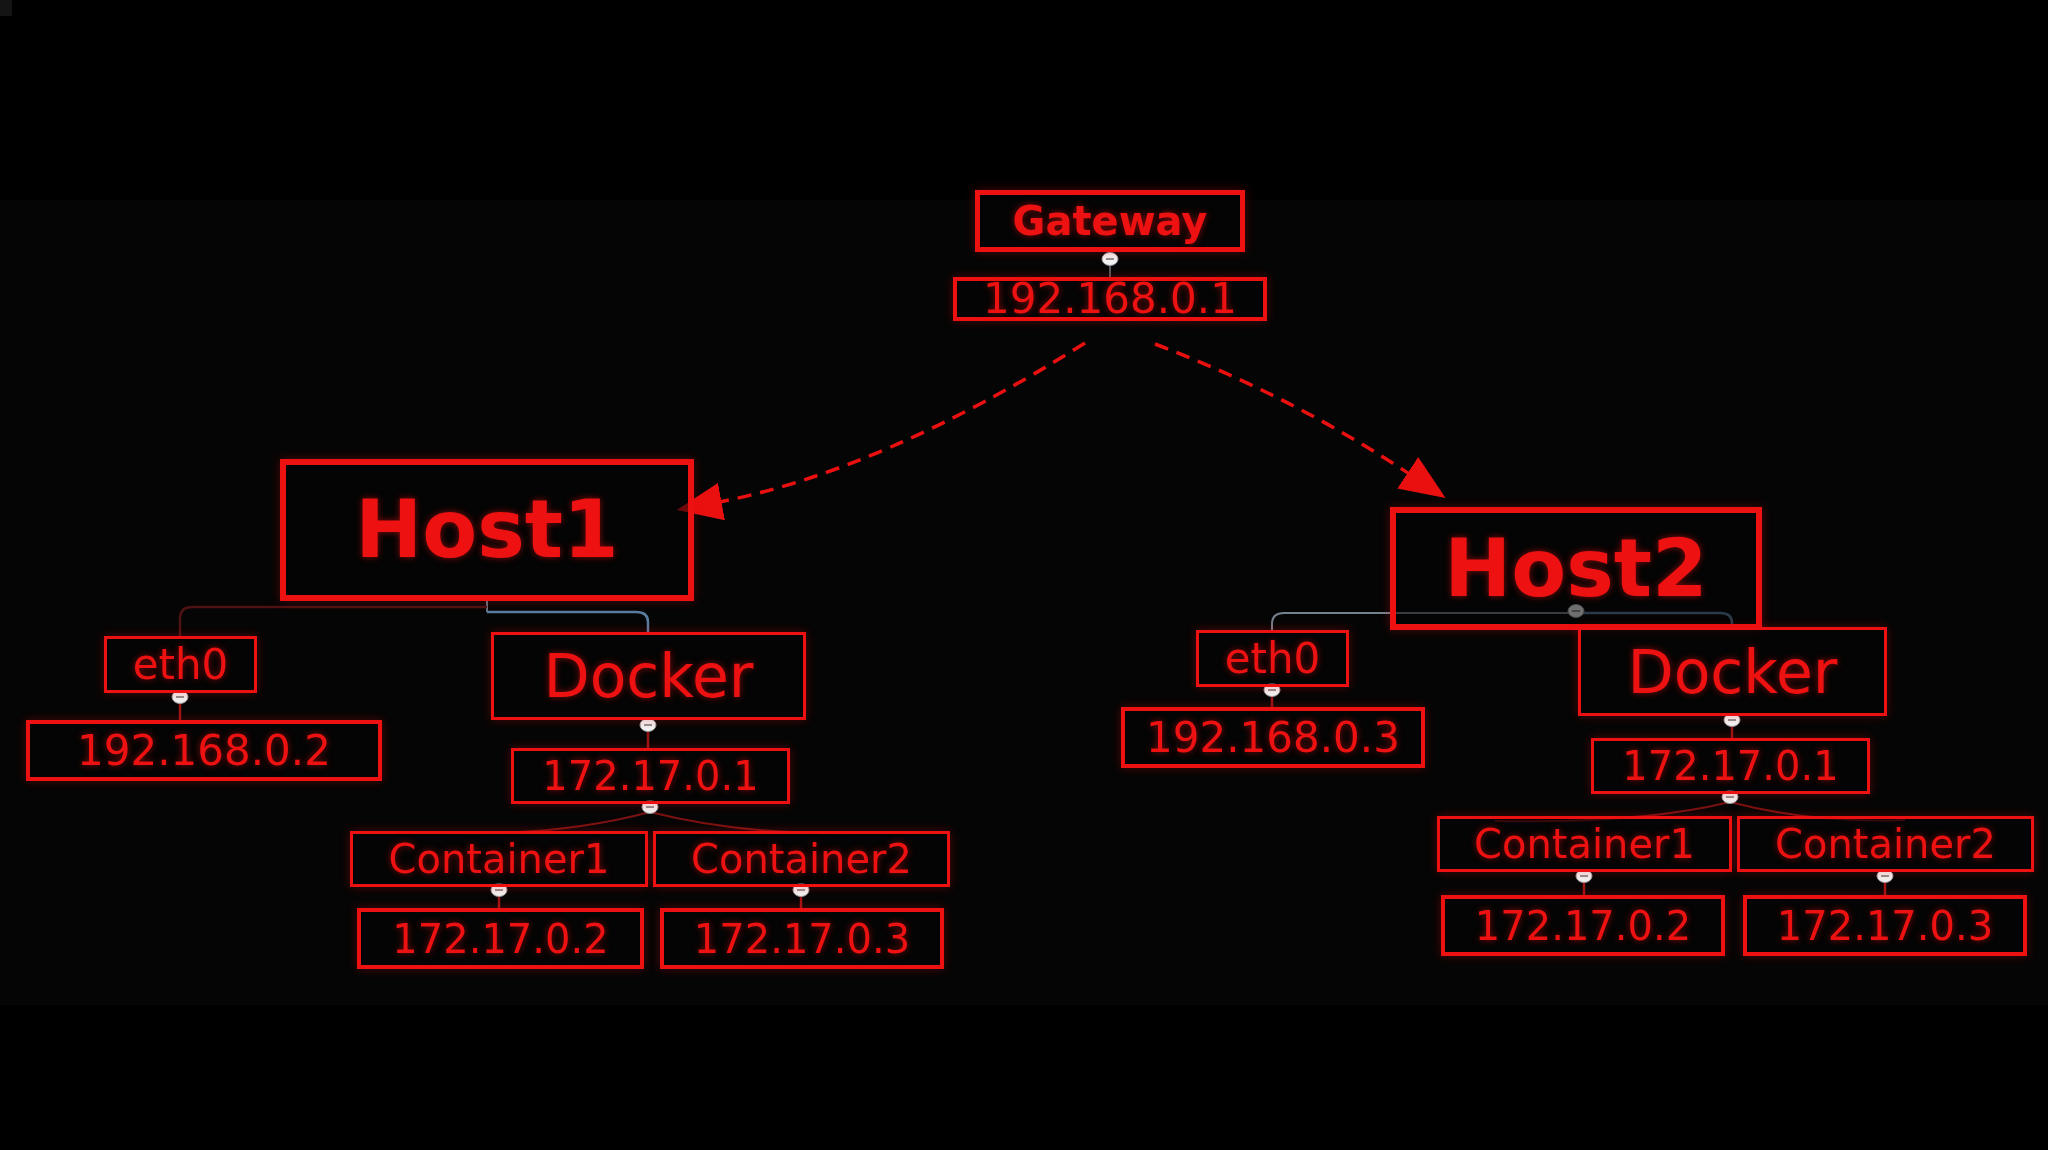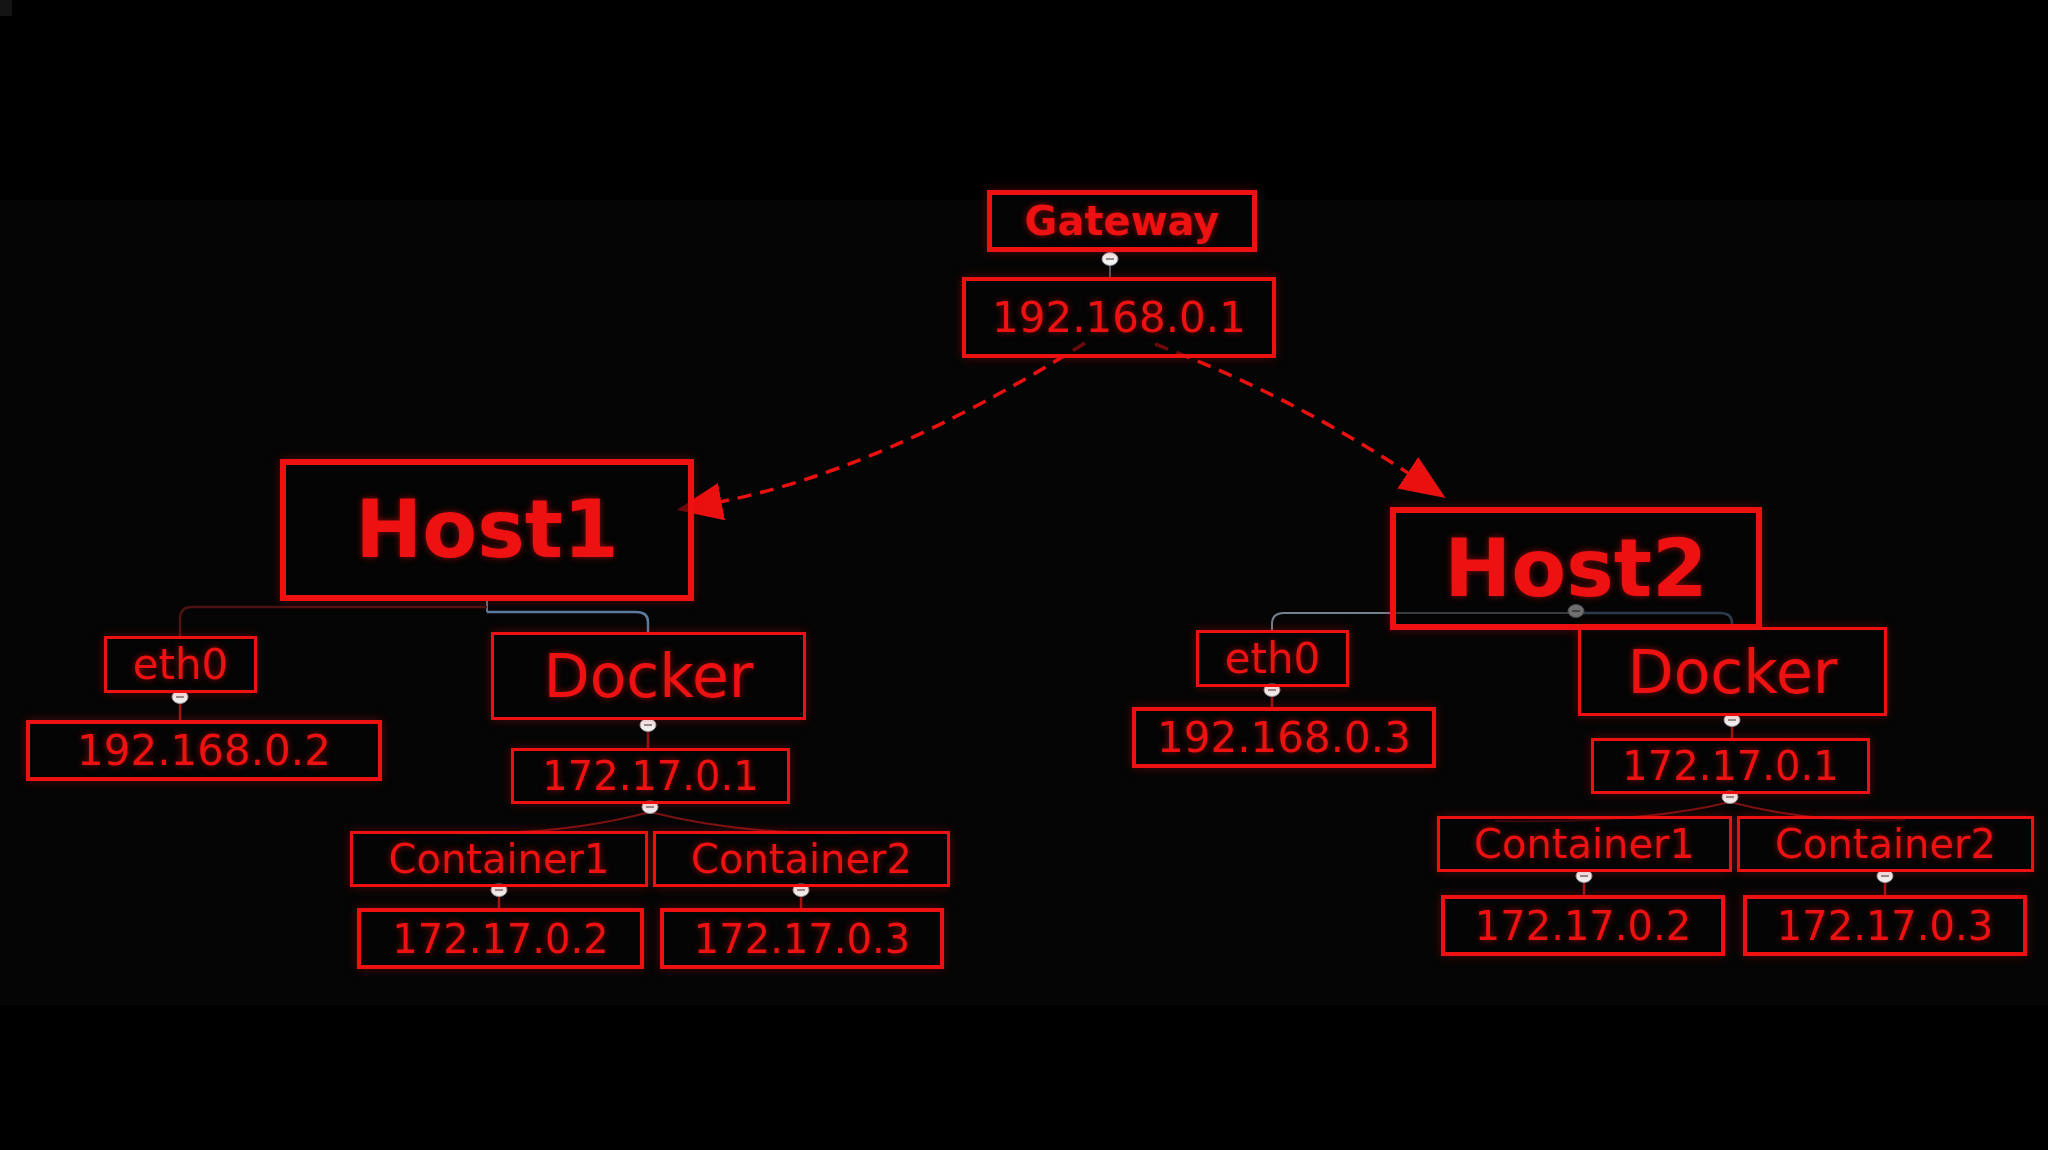--- a/index.html
+++ b/index.html
@@ -110,35 +110,35 @@
         <ellipse cx="1584" cy="876" rx="8" ry="6.5"></ellipse>
           <line x1="1580" y1="876" x2="1588" y2="876" stroke="#333"></line>
       </g>
       <g>
         <ellipse cx="1885" cy="876" rx="8" ry="6.5"></ellipse>
           <line x1="1881" y1="876" x2="1889" y2="876" stroke="#333"></line>
       </g>
     </g>
   </svg>
 
-  <div class="node bold" style="left:975px;top:190px;width:270px;height:62px;border-width:5px;font-size:40px;margin-left:12px;">Gateway</div>
-  <div class="node" style="left:953px;top:277px;width:314px;height:81px;border-width:4px;font-size:42px;margin-left:9px;">192.168.0.1</div>
+  <div class="node bold" style="left:975px;top:190px;width:270px;height:62px;border-width:5px;font-size:40px;">Gateway</div>
+  <div class="node" style="left:953px;top:277px;width:314px;height:44px;border-width:4px;font-size:42px;">192.168.0.1</div>
 
   <div class="node bold" style="left:280px;top:459px;width:414px;height:142px;border-width:6px;font-size:80px;">Host1</div>
   <div class="node" style="left:104px;top:636px;width:153px;height:57px;border-width:3px;font-size:42px;">eth0</div>
   <div class="node" style="left:26px;top:720px;width:356px;height:61px;border-width:4px;font-size:42px;">192.168.0.2</div>
   <div class="node" style="left:491px;top:632px;width:315px;height:88px;border-width:3px;font-size:60px;">Docker</div>
   <div class="node" style="left:511px;top:748px;width:279px;height:56px;border-width:3px;font-size:40px;">172.17.0.1</div>
   <div class="node" style="left:350px;top:831px;width:298px;height:56px;border-width:3px;font-size:40px;">Container1</div>
   <div class="node" style="left:357px;top:908px;width:287px;height:61px;border-width:4px;font-size:40px;">172.17.0.2</div>
   <div class="node" style="left:653px;top:831px;width:297px;height:56px;border-width:3px;font-size:40px;">Container2</div>
   <div class="node" style="left:660px;top:908px;width:284px;height:61px;border-width:4px;font-size:40px;">172.17.0.3</div>
 
   <div class="node bold" style="left:1390px;top:483px;width:372px;height:123px;border-width:6px;font-size:80px;margin-top:24px;">Host2</div>
   <div class="node" style="left:1196px;top:630px;width:153px;height:57px;border-width:3px;font-size:42px;">eth0</div>
-  <div class="node" style="left:1121px;top:707px;width:304px;height:61px;border-width:4px;font-size:42px;margin-left:11px;">192.168.0.3</div>
+  <div class="node" style="left:1121px;top:707px;width:304px;height:61px;border-width:4px;font-size:42px;">192.168.0.3</div>
   <div class="node" style="left:1578px;top:627px;width:309px;height:89px;border-width:3px;font-size:60px;">Docker</div>
   <div class="node" style="left:1591px;top:738px;width:279px;height:56px;border-width:3px;font-size:40px;">172.17.0.1</div>
   <div class="node" style="left:1437px;top:816px;width:295px;height:56px;border-width:3px;font-size:40px;">Container1</div>
   <div class="node" style="left:1441px;top:895px;width:284px;height:61px;border-width:4px;font-size:40px;">172.17.0.2</div>
   <div class="node" style="left:1737px;top:816px;width:297px;height:56px;border-width:3px;font-size:40px;">Container2</div>
   <div class="node" style="left:1743px;top:895px;width:284px;height:61px;border-width:4px;font-size:40px;">172.17.0.3</div>
 </div>
 
 </body></html>

